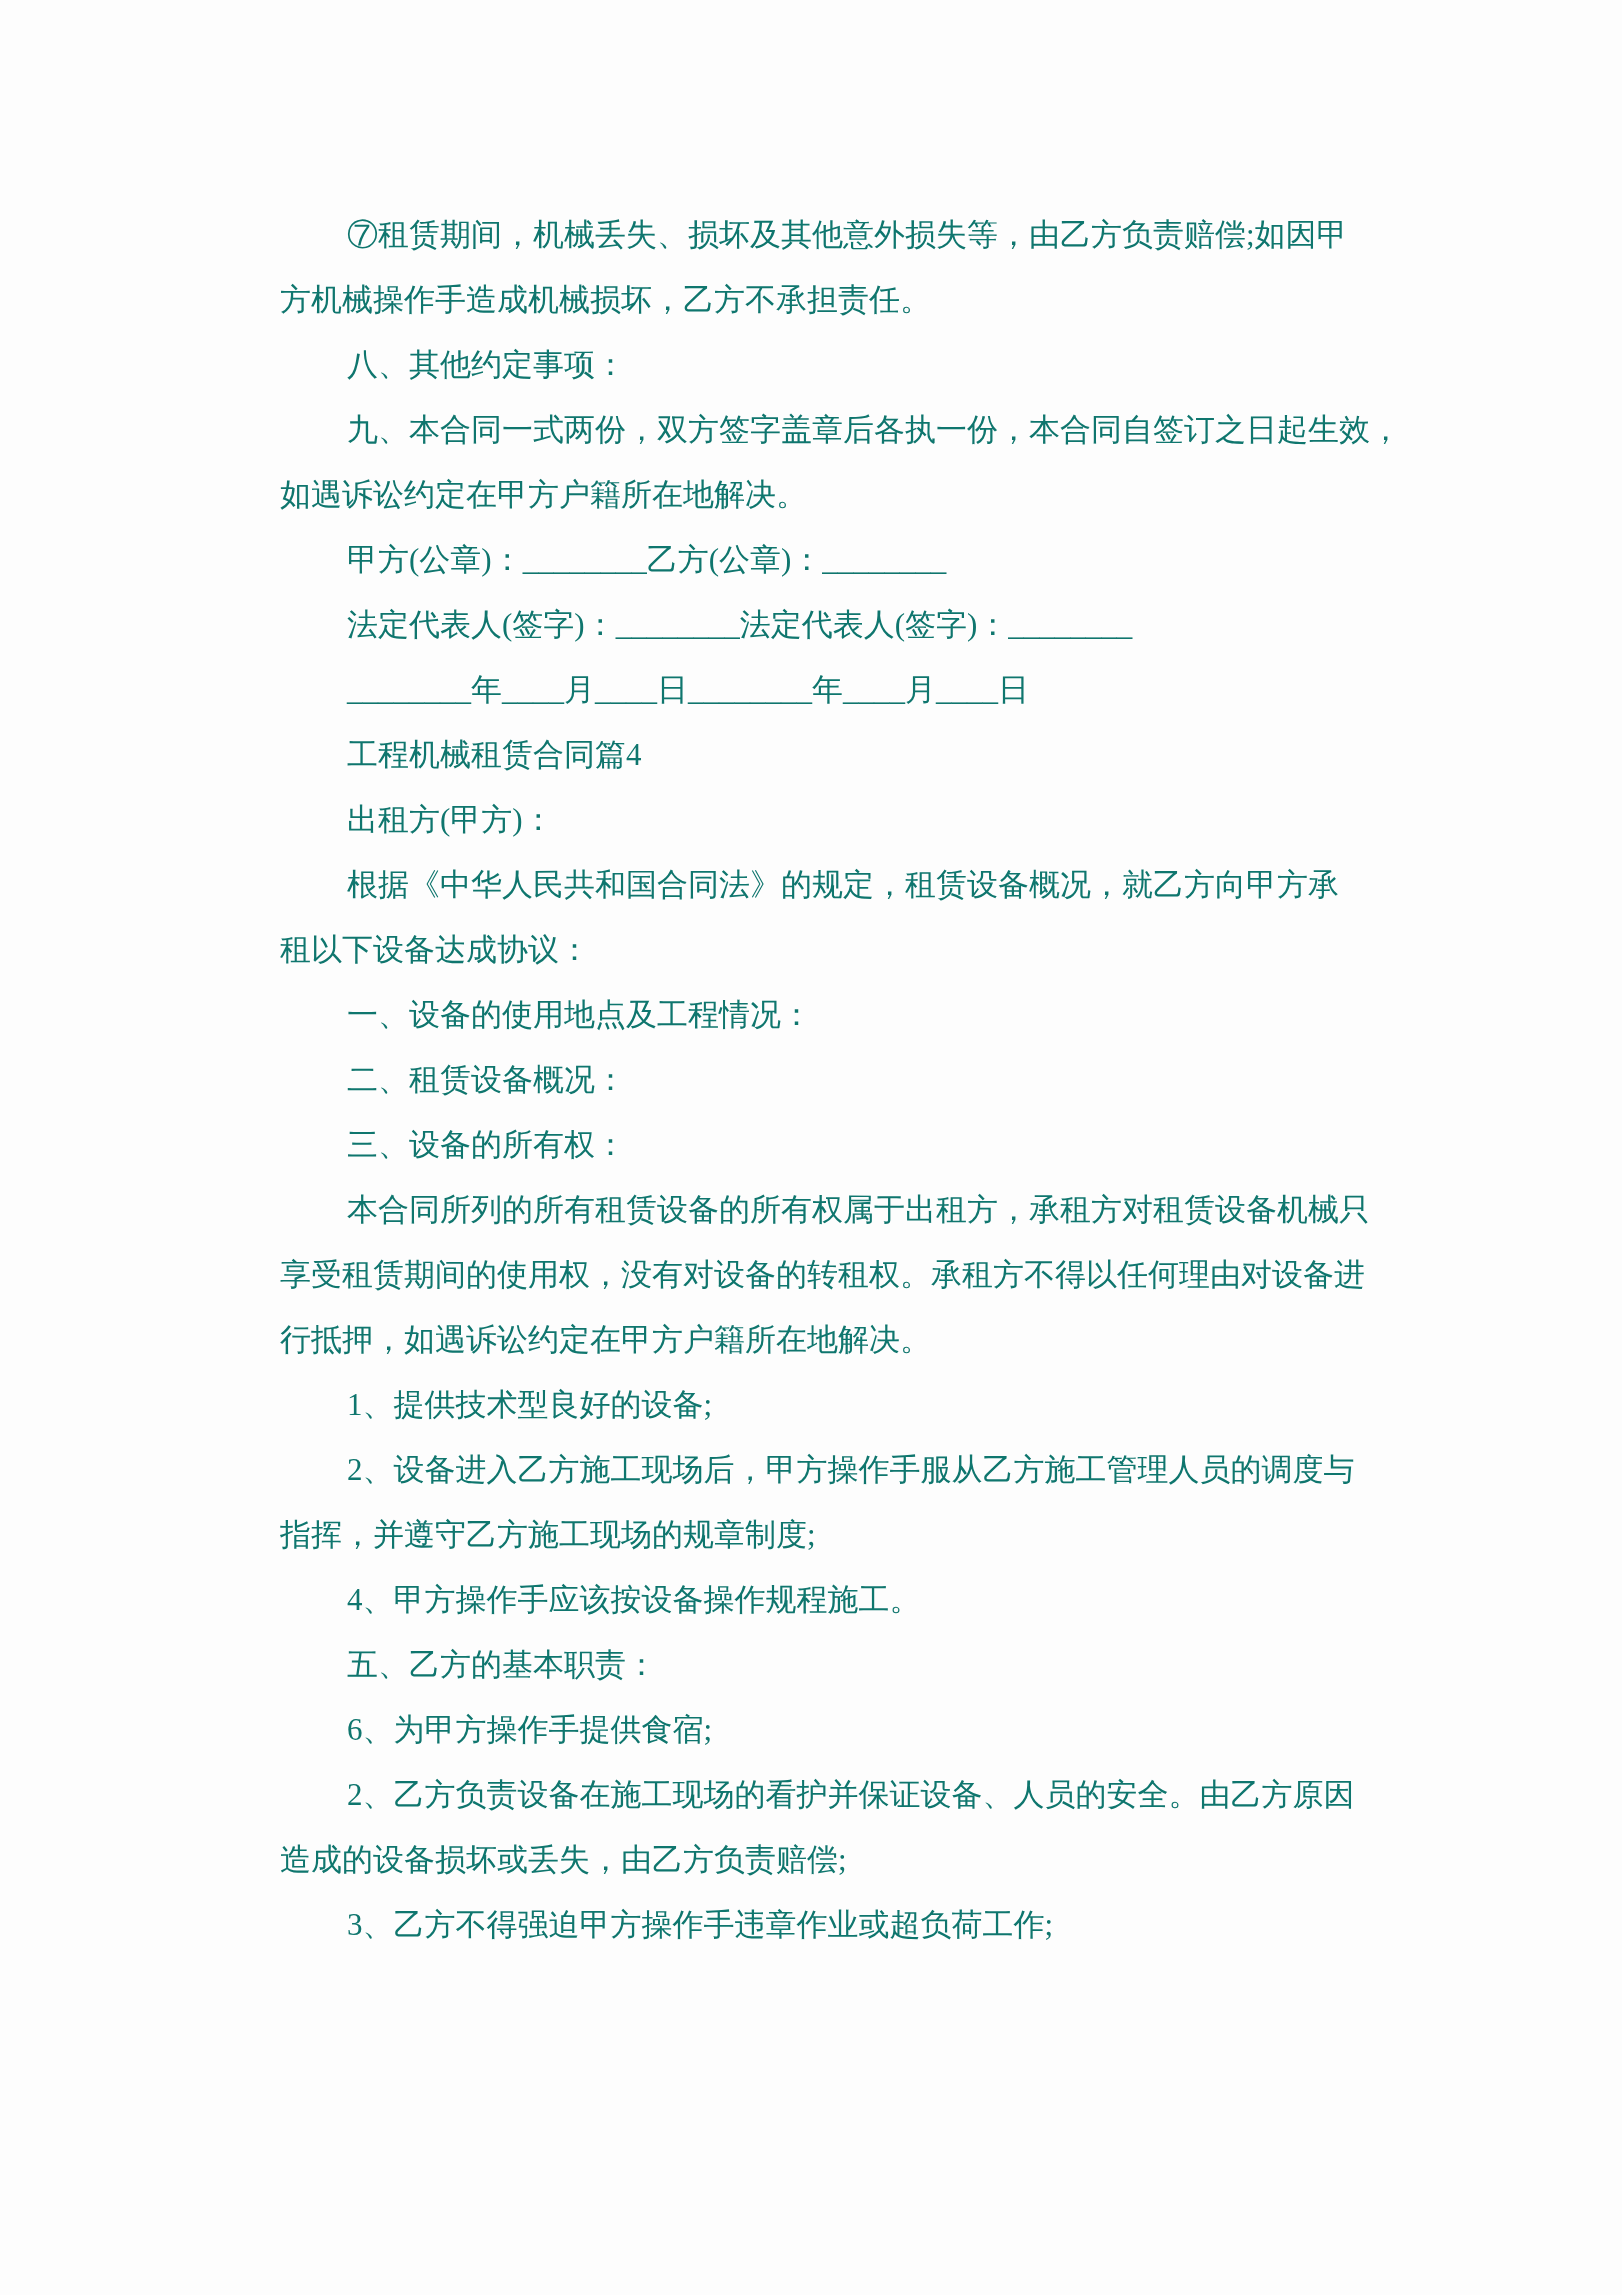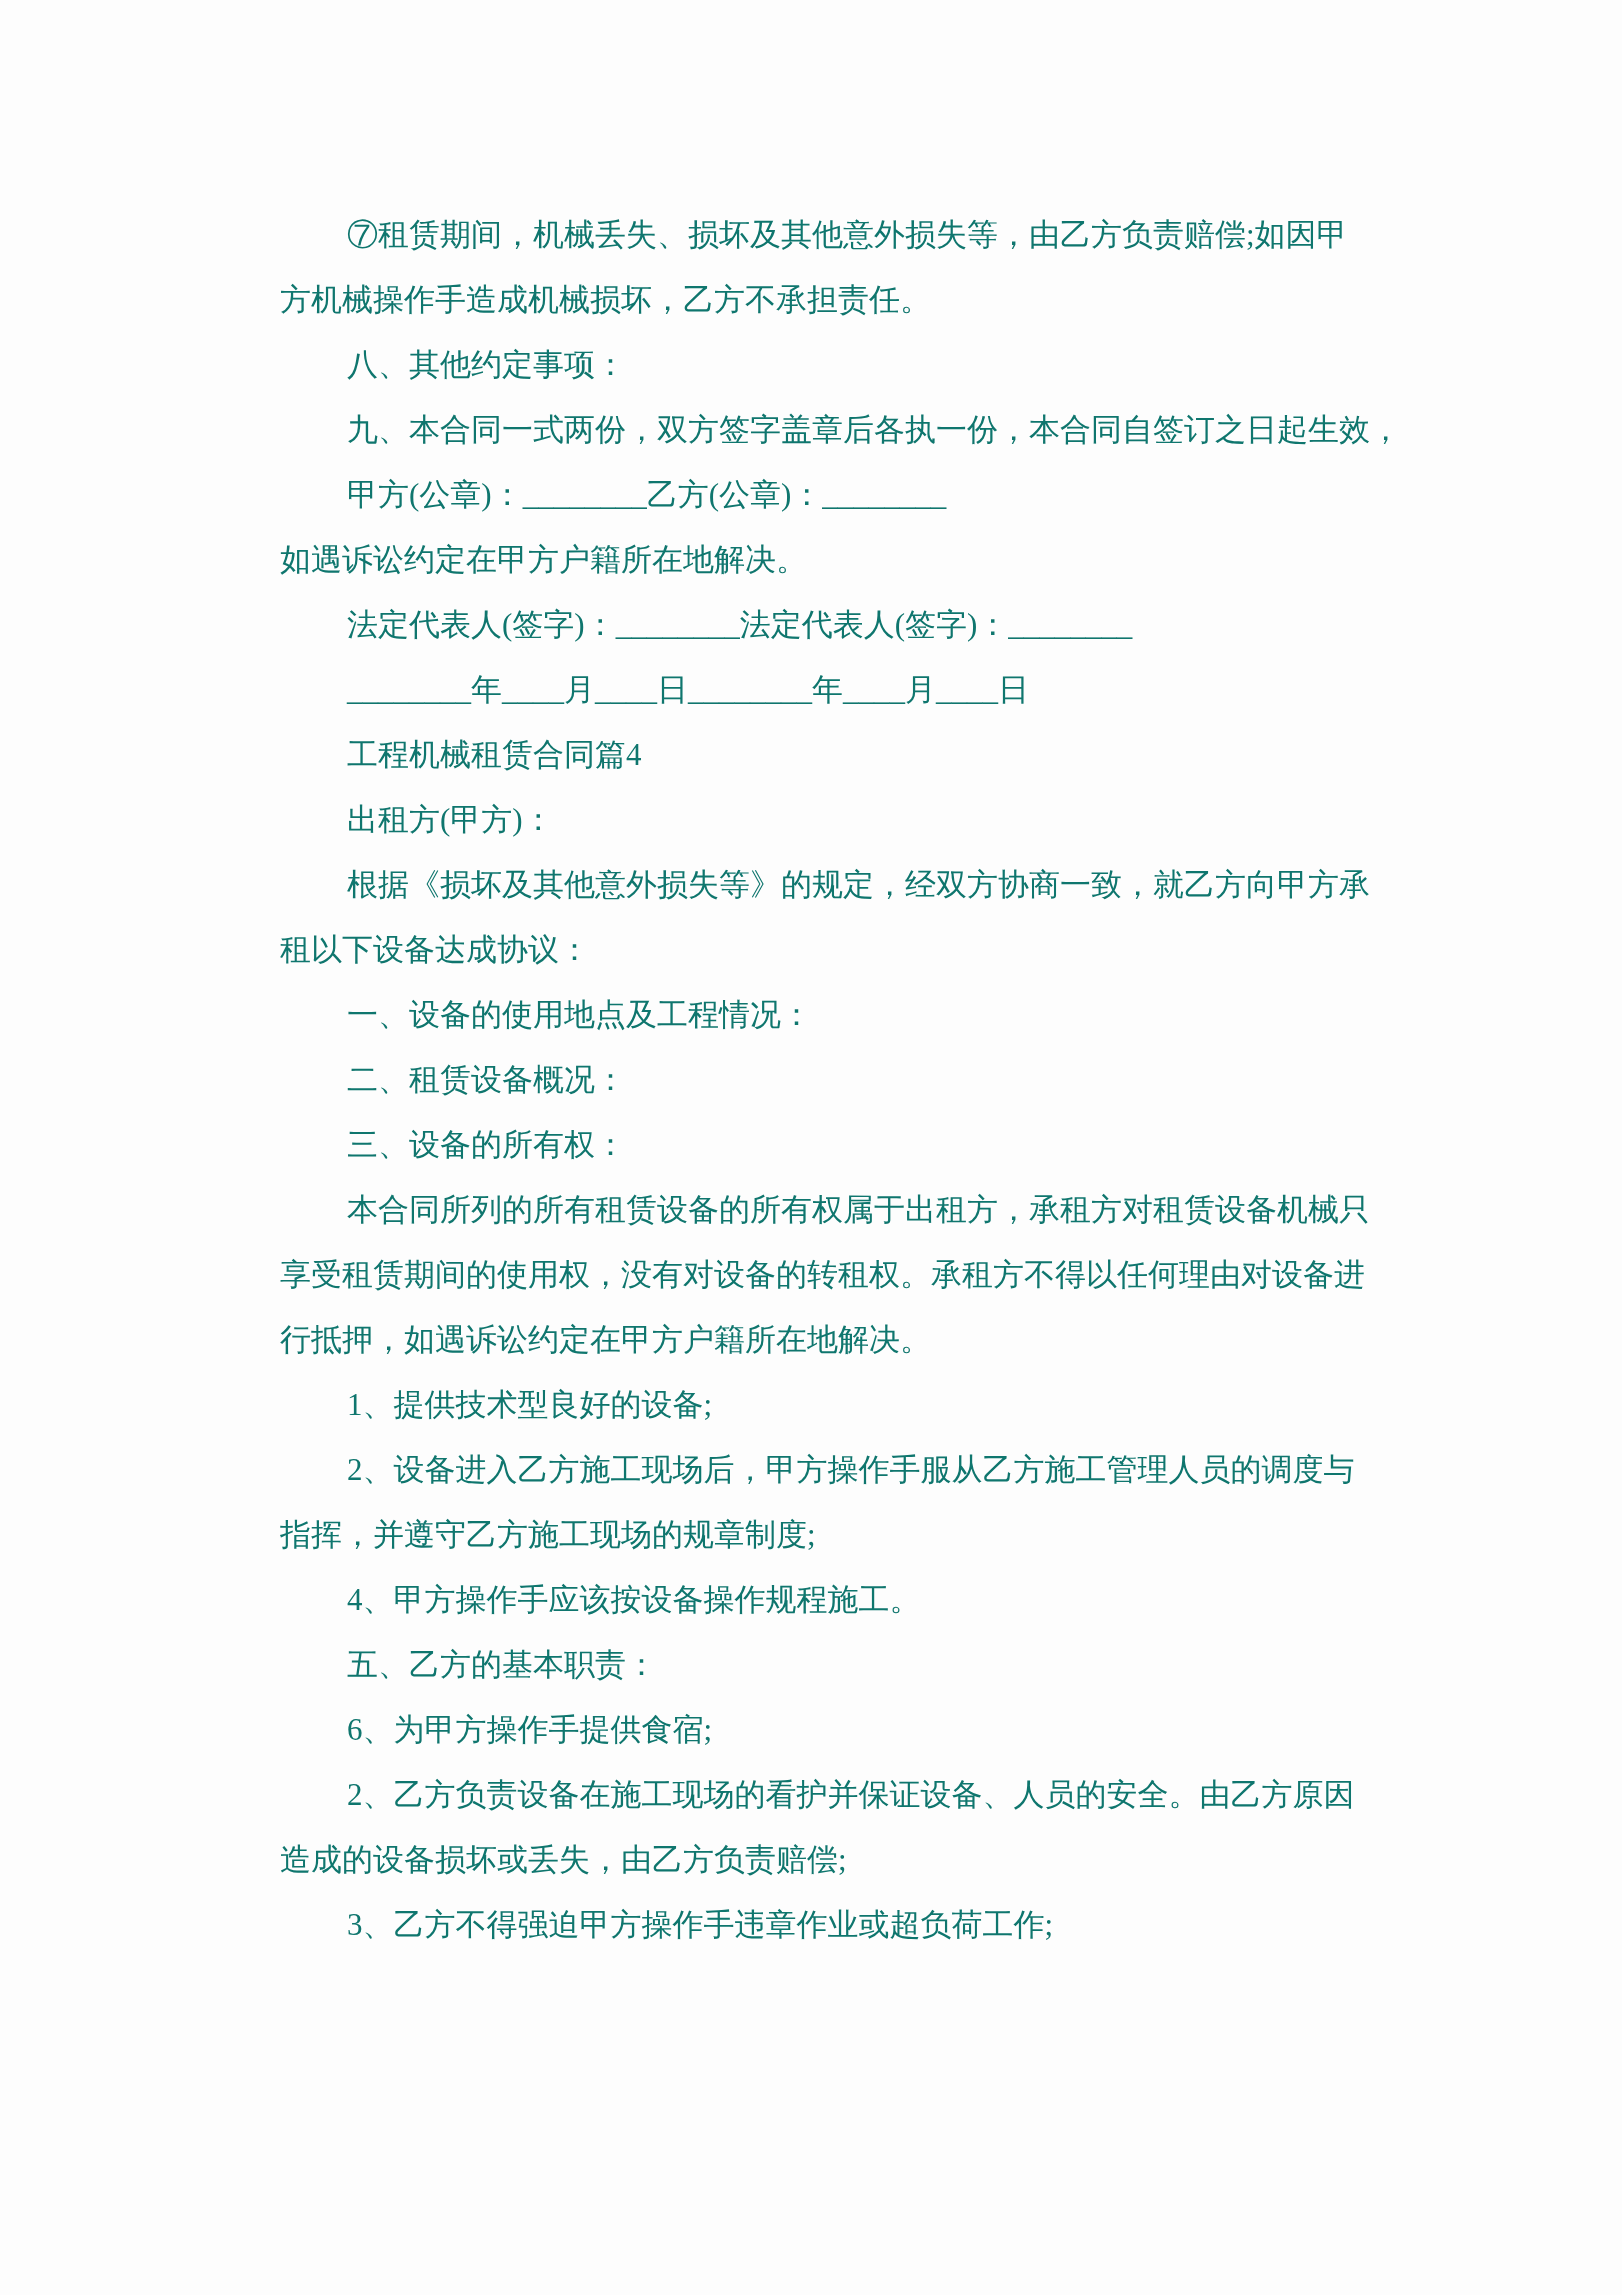--- a/index.html
+++ b/index.html
@@ -31,27 +31,27 @@
   .line[data-ind="1"] { text-indent: 67px; }
 </style>
 </head>
 <body>
 
 <div class="doc-page">
   <div class="line" data-ind="1">⑦租赁期间，机械丢失、损坏及其他意外损失等，由乙方负责赔偿;如因甲</div>
   <div class="line" data-ind="0">方机械操作手造成机械损坏，乙方不承担责任。</div>
   <div class="line" data-ind="1">八、其他约定事项：</div>
   <div class="line" data-ind="1">九、本合同一式两份，双方签字盖章后各执一份，本合同自签订之日起生效，</div>
+  <div class="line" data-ind="0">如遇诉讼约定在甲方户籍所在地解决。</div>
   <div class="line" data-ind="1">甲方(公章)：________乙方(公章)：________</div>
-  <div class="line" data-ind="0">如遇诉讼约定在甲方户籍所在地解决。</div>
   <div class="line" data-ind="1">法定代表人(签字)：________法定代表人(签字)：________</div>
   <div class="line" data-ind="1">________年____月____日________年____月____日</div>
   <div class="line" data-ind="1">工程机械租赁合同篇4</div>
   <div class="line" data-ind="1">出租方(甲方)：</div>
-  <div class="line" data-ind="1">根据《损坏及其他意外损失等》的规定，经双方协商一致，就乙方向甲方承</div>
+  <div class="line" data-ind="1">根据《中华人民共和国合同法》的规定，租赁设备概况，就乙方向甲方承</div>
   <div class="line" data-ind="0">租以下设备达成协议：</div>
   <div class="line" data-ind="1">一、设备的使用地点及工程情况：</div>
   <div class="line" data-ind="1">二、租赁设备概况：</div>
   <div class="line" data-ind="1">三、设备的所有权：</div>
   <div class="line" data-ind="1">本合同所列的所有租赁设备的所有权属于出租方，承租方对租赁设备机械只</div>
   <div class="line" data-ind="0">享受租赁期间的使用权，没有对设备的转租权。承租方不得以任何理由对设备进</div>
   <div class="line" data-ind="0">行抵押，如遇诉讼约定在甲方户籍所在地解决。</div>
   <div class="line" data-ind="1">1、提供技术型良好的设备;</div>
   <div class="line" data-ind="1">2、设备进入乙方施工现场后，甲方操作手服从乙方施工管理人员的调度与</div>
   <div class="line" data-ind="0">指挥，并遵守乙方施工现场的规章制度;</div>

